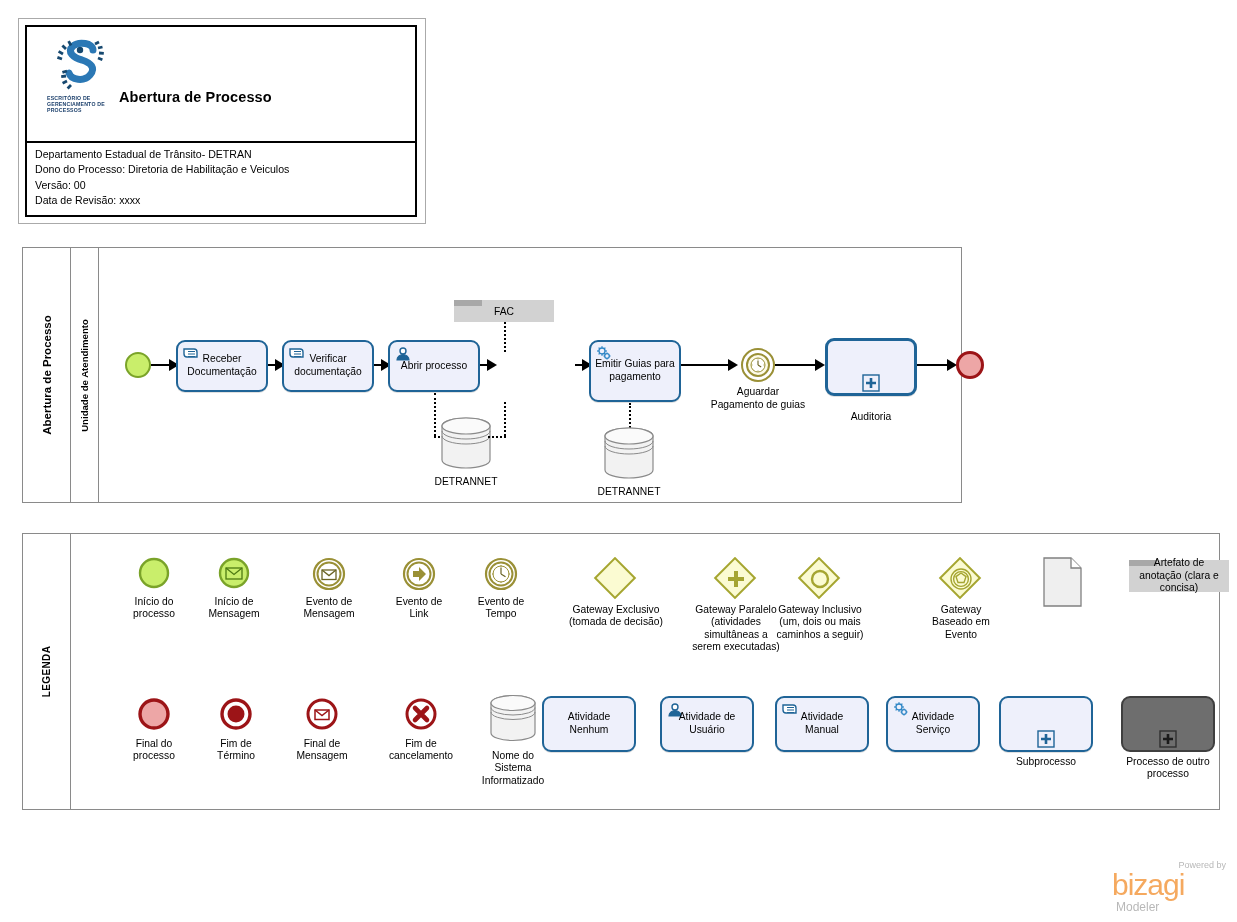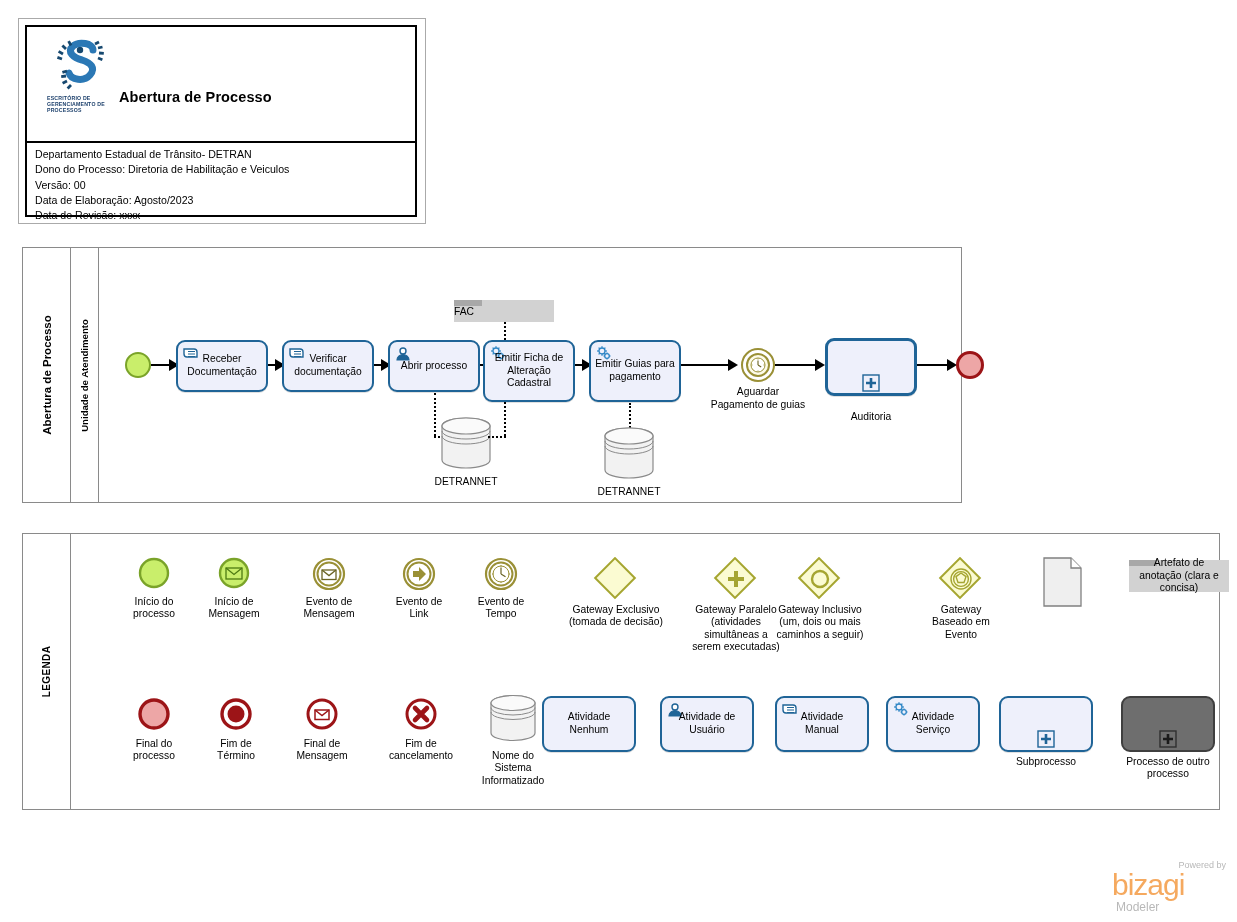--- a/index.html
+++ b/index.html
@@ -35,21 +35,21 @@
   .timer-ev{background:#ffffff;border:2px solid #9a9036;}
   .timer-ev2{position:absolute;border-radius:50%;border:2px solid #9a9036;background:#fdfbe8;box-sizing:border-box;}
 
   
   .ds{position:absolute;}
   .ds-label{position:absolute;width:140px;text-align:center;font-size:10.3px;}
 
   
   #fac-note{position:absolute;background:#d2d2d2;border-left:0;box-sizing:border-box;}
   #fac-note .bar{position:absolute;left:0;top:0;width:28px;height:6px;background:#a8a8a8;}
-  #fac-note .txt{position:absolute;left:0;right:0;top:50%;transform:translateY(-50%);text-align:left;font-size:10.3px;}
+  #fac-note .txt{position:absolute;left:0;right:0;top:50%;transform:translateY(-50%);text-align:center;font-size:10.3px;}
 
   .conn{position:absolute;background:#000;}
   .dotted-v{position:absolute;border-left:2px dotted #000;}
   .dotted-h{position:absolute;border-top:2px dotted #000;}
   .el-label{position:absolute;text-align:center;font-size:10.3px;line-height:12.6px;}
 
   
   #legend{left:22px;top:533px;width:1198px;height:277px;border:1px solid #8a8a8a;box-sizing:border-box;background:#fff;}
   #legend-label{position:absolute;left:0;top:0;width:48px;height:100%;border-right:1px solid #8a8a8a;box-sizing:border-box;display:flex;align-items:center;justify-content:center;}
   #legend-label span{transform:rotate(-90deg);white-space:nowrap;font-size:10px;font-weight:bold;letter-spacing:.4px;}
@@ -92,21 +92,20 @@
       </div>
       <div id="logo-caption">ESCRITÓRIO DE
 GERENCIAMENTO
 DE PROCESSOS</div>
       <div id="header-title">Abertura de Processo</div>
     </div>
     <div id="header-meta">
       <div>Departamento Estadual de Trânsito- DETRAN</div>
       <div>Dono do Processo: Diretoria de Habilitação e Veiculos</div>
       <div>Versão: 00</div>
-      <div>Data de Elaboração: Agosto/2023</div>
       <div>Data de Revisão: xxxx</div>
     </div>
   </div>
 </div>
 
 <div class="abs" id="pool">
   <div id="pool-label">
     <span>Abertura de Processo</span>
   </div>
   <div id="lane-label">
@@ -165,35 +164,20 @@
             <path d="M3 15 a6 5.5 0 0 1 12 0 z" fill="#1f6497" stroke="#1f6497" stroke-width="1.2"></path>
           </svg>
       </span>
       <span class="tlabel">Abrir processo</span>
     </div>
     <div class="conn abs" style="left:381px;top:116px;width:12px;height:2px;"></div>
     <svg class="abs" style="left:388px;top:110px;" width="10" height="14">
         <polygon points="0,1 10,7 0,13" fill="#000"></polygon>
       </svg>
 
-    <div class="task abs" style="left:384px;top:92px;width:92px;height:62px;">
-      <span class="ticon">
-        <svg width="18" height="17" viewBox="0 0 18 17">
-            <g fill="none" stroke="#2f86c5" stroke-width="1.3">
-              <circle cx="7" cy="6" r="3"></circle>
-              <path d="M7 1.2 v1.6 M7 9.2 v1.6 M2.2 6 h1.6 M10.2 6 h1.6 M3.6 2.6 l1.2 1.2 M9.2 8.2 l1.2 1.2 M10.4 2.6 l-1.2 1.2 M4.8 8.2 l-1.2 1.2"></path>
-              <circle cx="12" cy="11" r="2.3"></circle>
-              <path d="M12 7.6 v1.1 M12 13.3 v1.1 M8.6 11 h1.1 M14.3 11 h1.1"></path>
-            </g>
-          </svg>
-      </span>
-      <span class="tlabel">Emitir  Ficha de
-Alteração
-Cadastral</span>
-    </div>
     <div class="conn abs" style="left:476px;top:116px;width:12px;height:2px;"></div>
     <svg class="abs" style="left:483px;top:110px;" width="10" height="14">
         <polygon points="0,1 10,7 0,13" fill="#000"></polygon>
       </svg>
 
     <div class="task abs" style="left:490px;top:92px;width:92px;height:62px;">
       <span class="ticon">
         <svg width="18" height="17" viewBox="0 0 18 17">
             <g fill="none" stroke="#2f86c5" stroke-width="1.3">
               <circle cx="7" cy="6" r="3"></circle>

